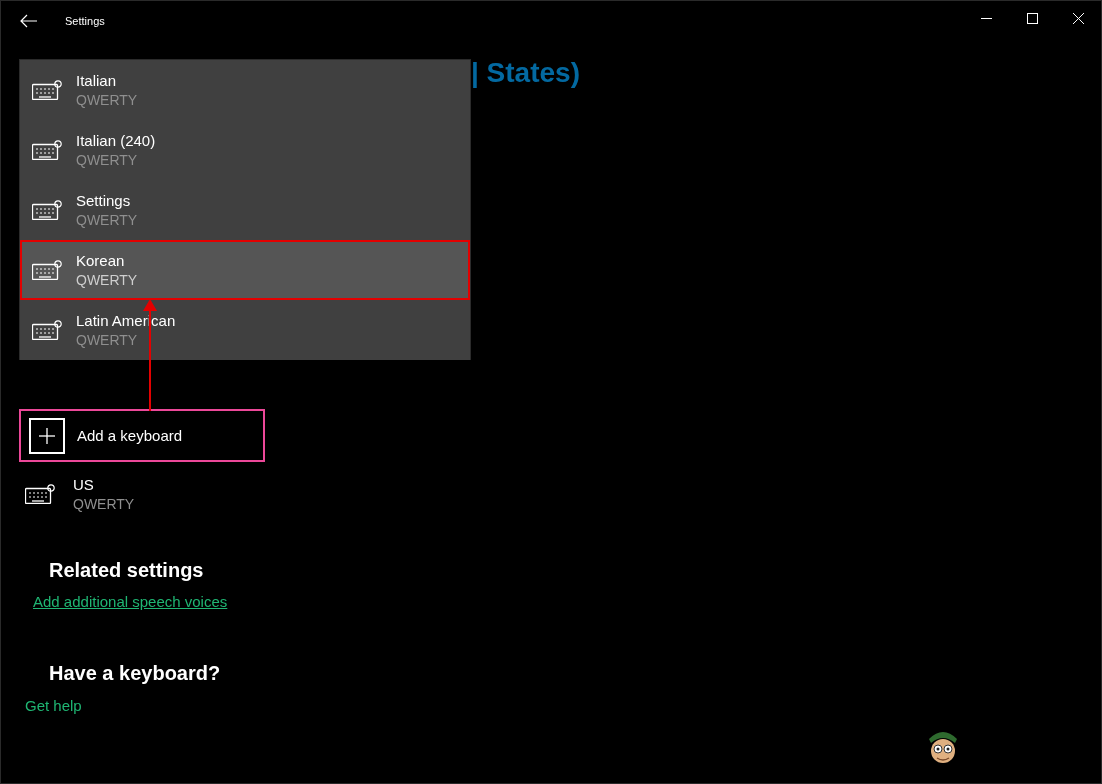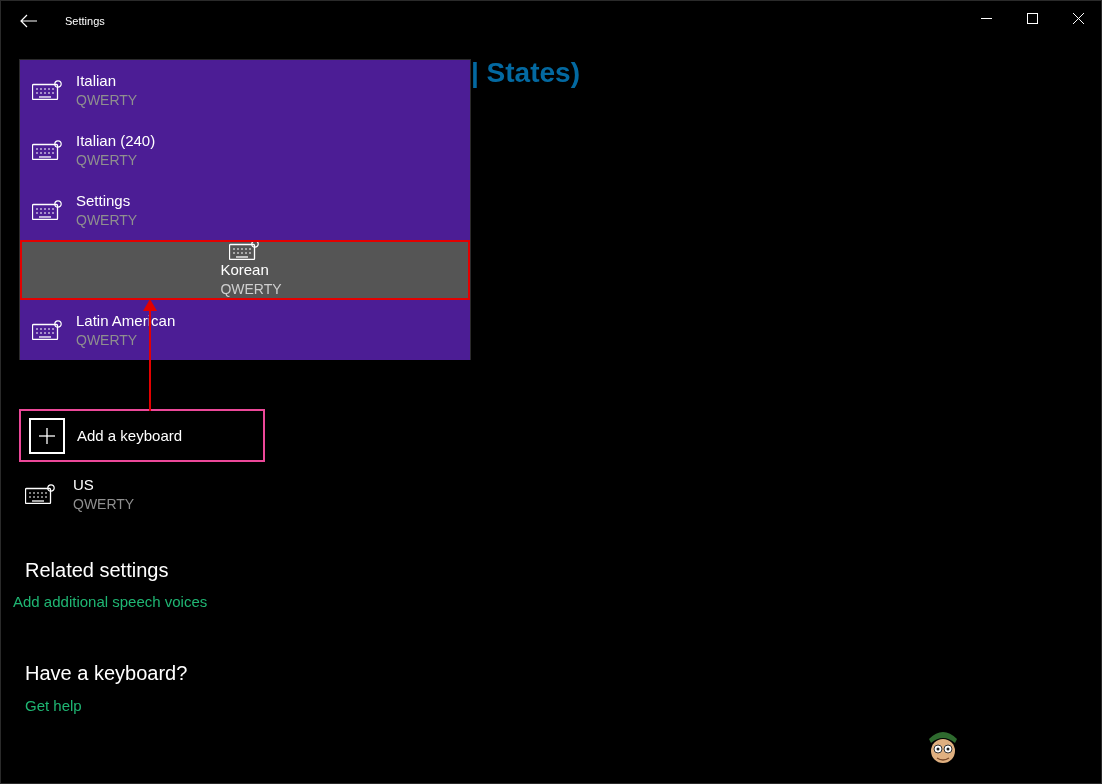--- a/index.html
+++ b/index.html
@@ -64,38 +64,37 @@
       font-size: 28px;
       font-weight: 600;
       color: #0369a1;
     }
 
     .dropdown {
       position: absolute;
       left: 18px;
       top: 58px;
       width: 450px;
-      background: #4c1d95;
+      background: #404040;
       border: 1px solid #2b2b2b;
       border-bottom: none;
       z-index: 10;
     }
 
     .dd-item {
       display: flex;
       align-items: center;
       height: 60px;
       padding-left: 12px;
       cursor: pointer;
       box-sizing: border-box;
     }
 
     .dd-item.selected {
       background: #555555;
-      flex-direction: column;
     }
 
     .dd-item.selected-highlight {
       outline: 2px solid #e30000;
       outline-offset: -2px;
     }
 
     .kb-icon {
       width: 30px;
       height: 20px;
@@ -174,33 +173,34 @@
       flex-direction: column;
       margin-left: 4px;
       line-height: 1.3;
     }
     .inst-name { font-size: 15px; color: #ffffff; }
     .inst-sub  { font-size: 14px; color: #8f8f8f; }
 
     .section-heading {
       position: absolute;
       font-size: 20px;
-      font-weight: 400;
+      font-weight: 700;
       color: #ffffff;
+      margin-left: 24px;
     }
     .related-heading { left: 24px; top: 558px; }
     .question-heading { left: 24px; top: 661px; }
 
     .link {
       position: absolute;
       font-size: 15px;
       color: #1fb673;
       cursor: pointer;
     }
-    .related-link { left: 12px; top: 592px; }
+    .related-link { left: 32px; top: 592px; text-decoration: underline; }
     .help-link { left: 24px; top: 696px; }
 
     .mascot {
       position: absolute;
       right: 140px;
       bottom: 18px;
       width: 36px;
       height: 36px;
     }
 

